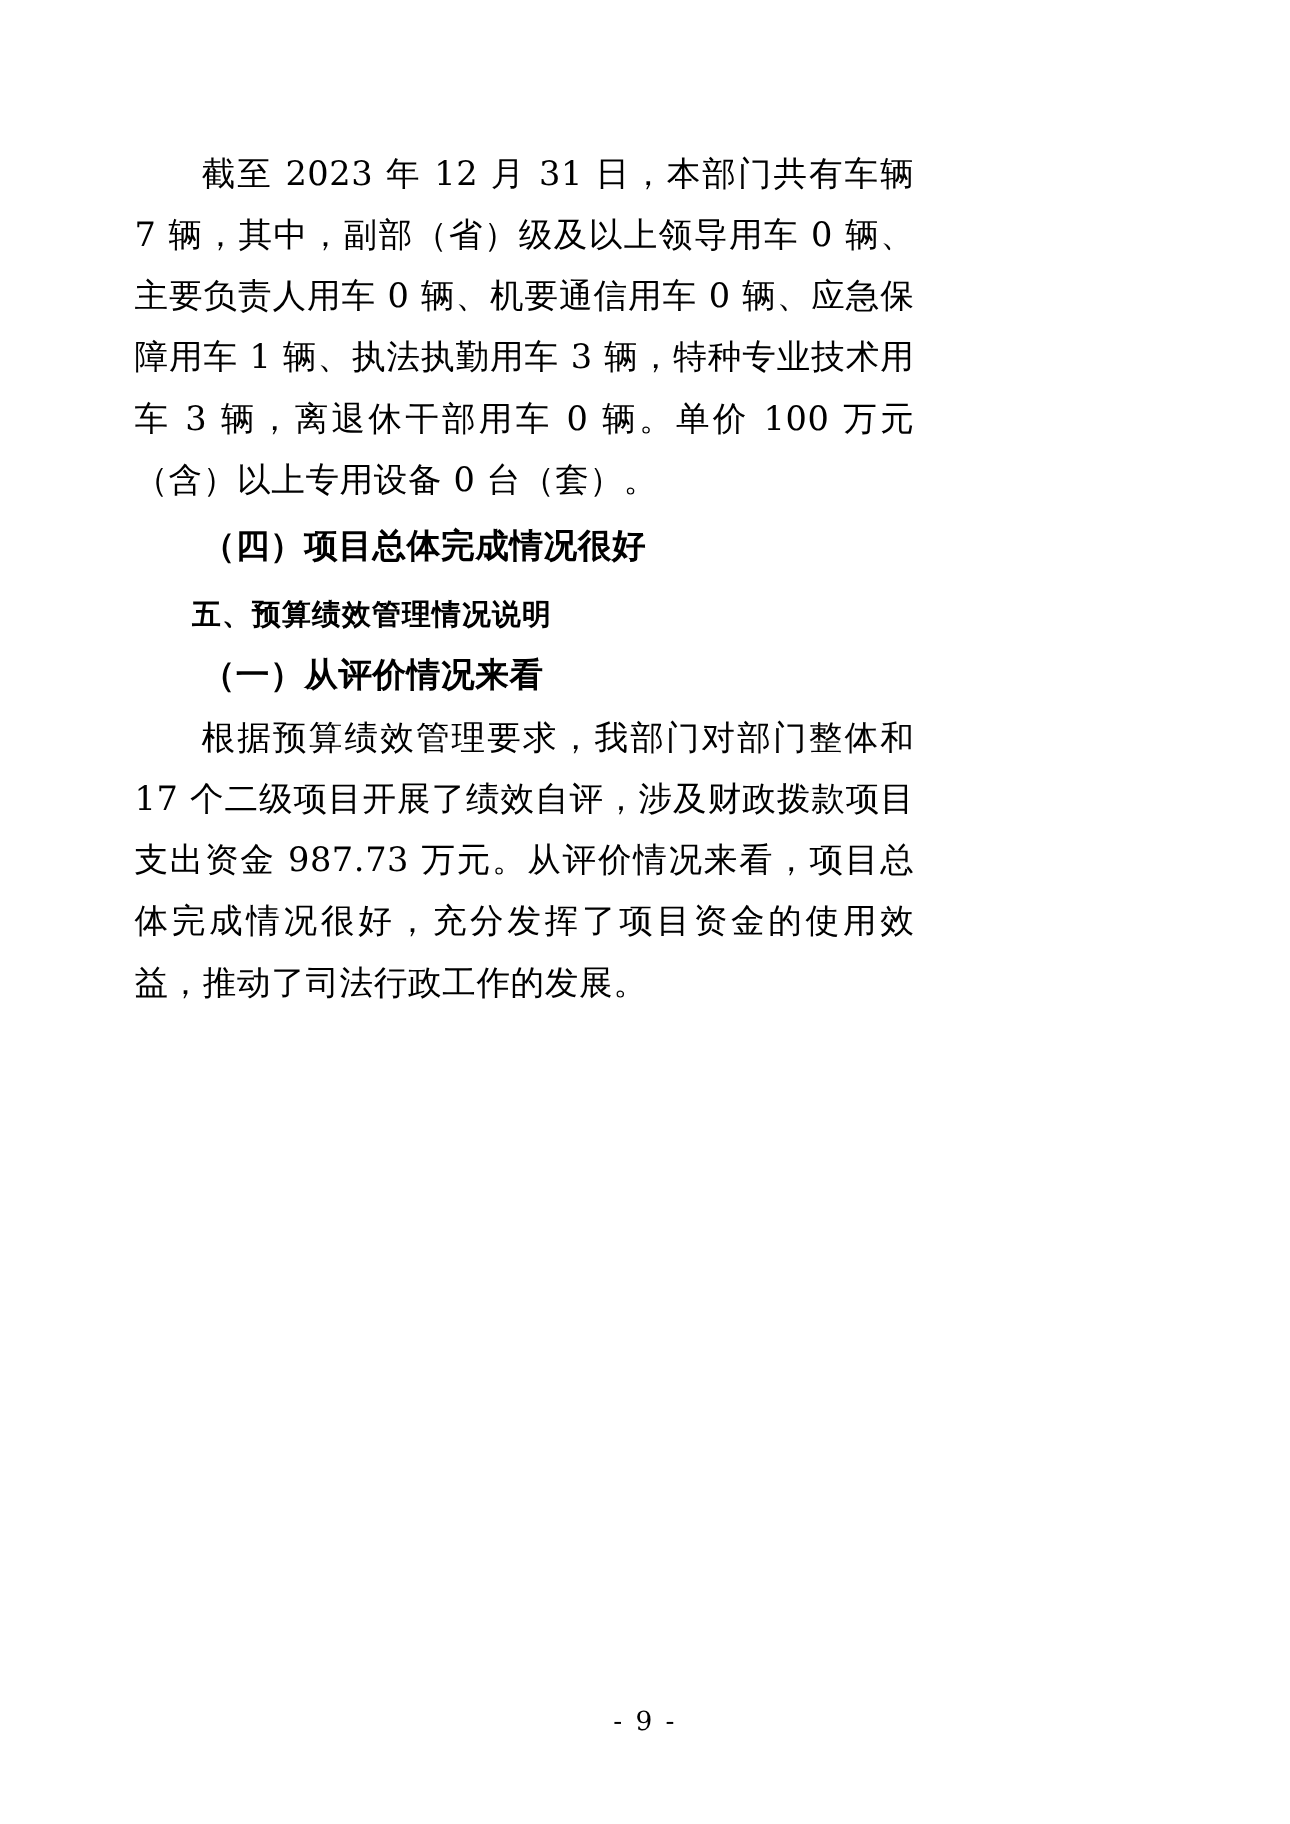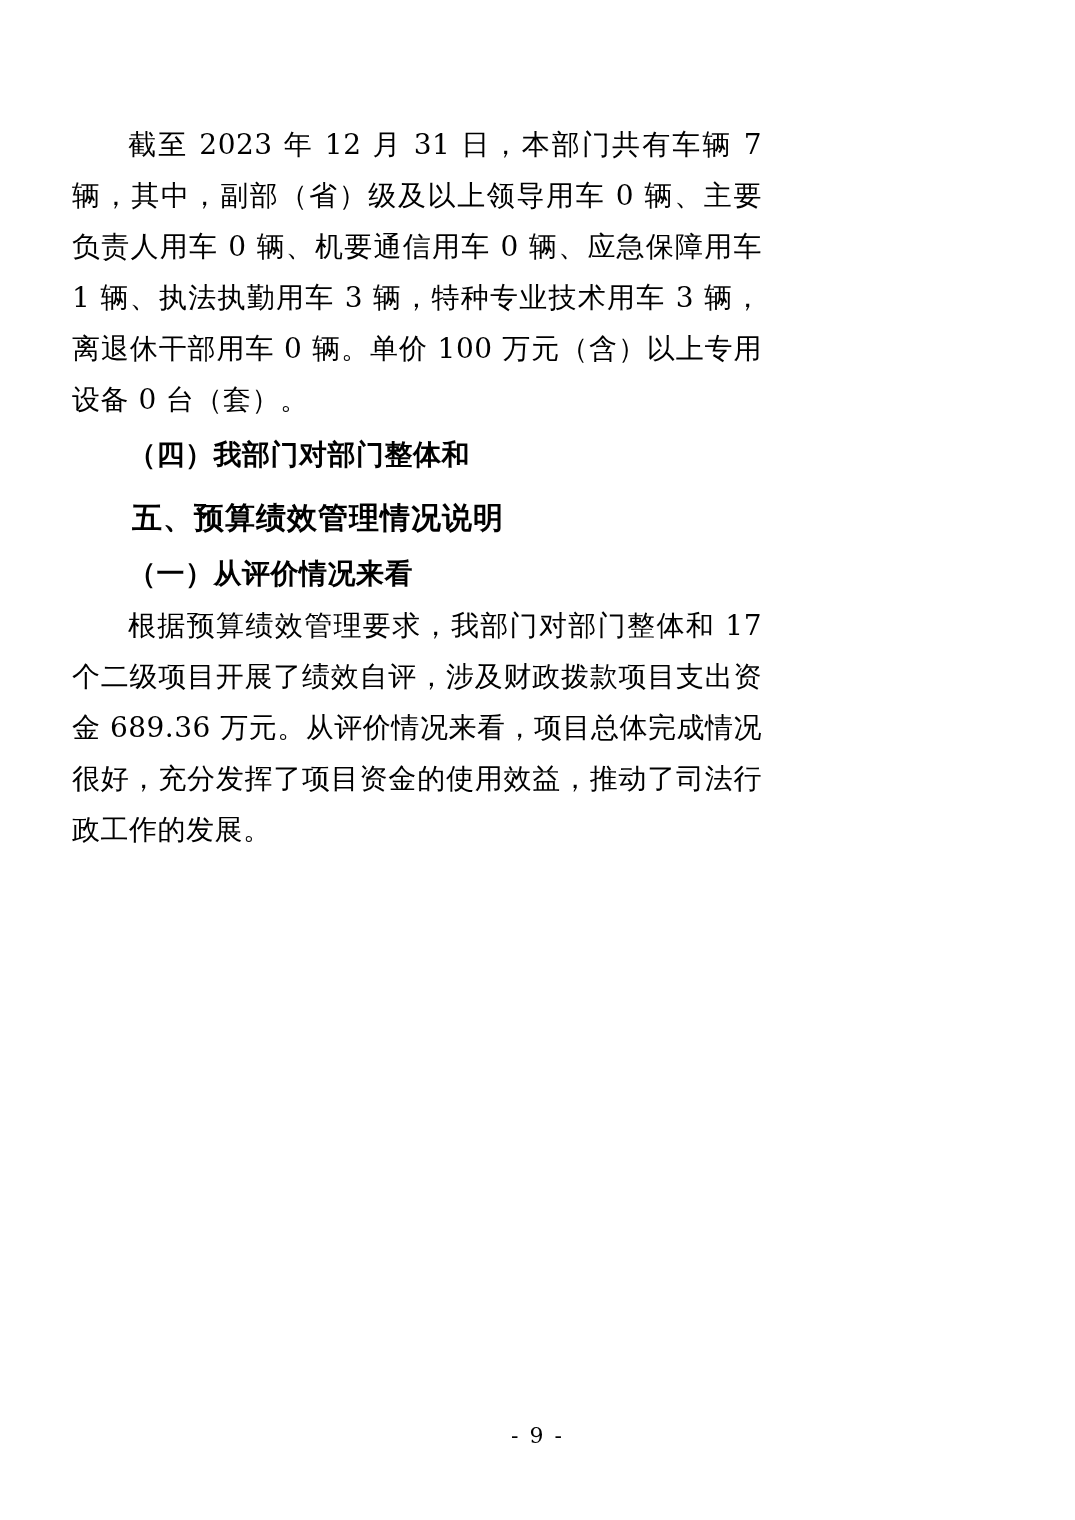--- a/index.html
+++ b/index.html
@@ -15,21 +15,21 @@
     position: relative;
     overflow: hidden;
   }
   .page {
     position: absolute;
     left: 0;
     top: 0;
     width: 922px;
     height: 1520px;
     box-sizing: border-box;
-    padding: 120px 160px 0 72px;
+    padding: 120px 160px 0 112px;
   }
   .body-text {
     font-size: 28px;
     line-height: 1.82;
     text-align: justify;
     text-justify: inter-ideograph;
     text-indent: 2em;
     margin: 0 0 2px 0;
     letter-spacing: 0.5px;
     font-family: "DejaVu Serif", "Liberation Serif", serif;
@@ -37,21 +37,21 @@
   .heading-sub {
     font-size: 28px;
     line-height: 1.82;
     text-indent: 2em;
     margin: 4px 0 2px 0;
     font-weight: bold;
     letter-spacing: 0.5px;
     font-family: "DejaVu Serif", "Liberation Serif", serif;
   }
   .heading-main {
-    font-size: 30px;
+    font-size: 24px;
     line-height: 1.8;
     text-indent: 2em;
     margin: 10px 0 2px 0;
     font-weight: bold;
     letter-spacing: 1px;
     font-family: "DejaVu Sans", "Liberation Sans", sans-serif;
   }
   .heading-level2 {
     font-size: 28px;
     line-height: 1.8;
@@ -72,24 +72,24 @@
     letter-spacing: 2px;
   }
 </style>
 </head>
 <body>
 
 <div class="page">
 
   <p class="body-text">截至 2023 年 12 月 31 日，本部门共有车辆 7 辆，其中，副部（省）级及以上领导用车 0 辆、主要负责人用车 0 辆、机要通信用车 0 辆、应急保障用车 1 辆、执法执勤用车 3 辆，特种专业技术用车 3 辆，离退休干部用车 0 辆。单价 100 万元（含）以上专用设备 0 台（套）。</p>
 
-  <p class="heading-sub">（四）我部门对部门整体和</p>
+  <p class="heading-sub">（四）项目总体完成情况很好</p>
 
 
   <p class="heading-main">五、预算绩效管理情况说明</p>
 
   <p class="heading-level2">（一）从评价情况来看</p>
 
-  <p class="body-text">根据预算绩效管理要求，我部门对部门整体和 17 个二级项目开展了绩效自评，涉及财政拨款项目支出资金 689.36 万元。从评价情况来看，项目总体完成情况很好，充分发挥了项目资金的使用效益，推动了司法行政工作的发展。</p>
+  <p class="body-text">根据预算绩效管理要求，我部门对部门整体和 17 个二级项目开展了绩效自评，涉及财政拨款项目支出资金 987.73 万元。从评价情况来看，项目总体完成情况很好，充分发挥了项目资金的使用效益，推动了司法行政工作的发展。</p>
 
 </div>
 
 <div class="footer">- 9 -</div>
 
 </body></html>

